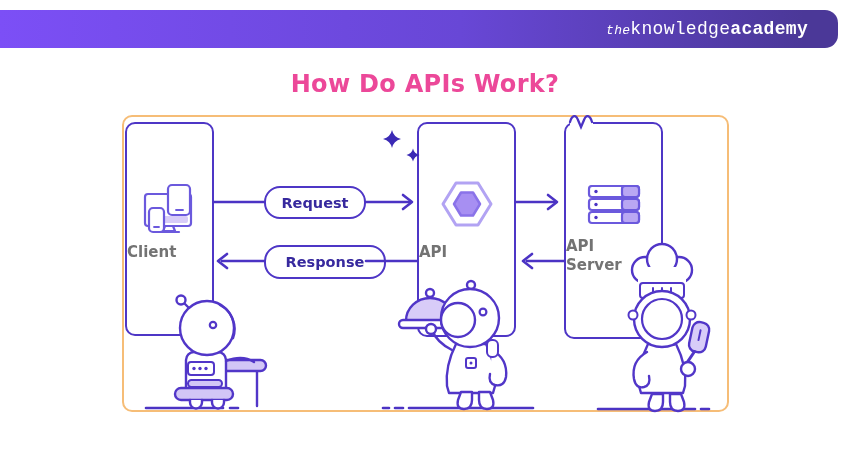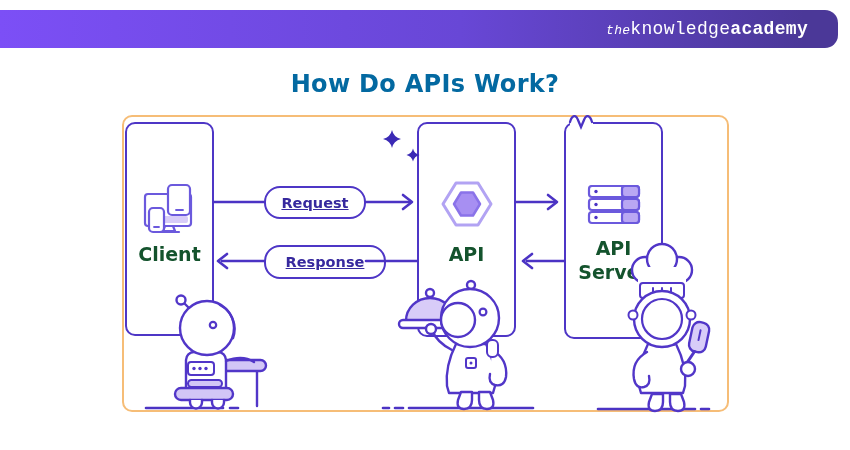--- a/index.html
+++ b/index.html
@@ -14,49 +14,49 @@
     background:linear-gradient(90deg,#7c4ff6 0%,#6847d6 55%,#4b3898 96%);
     display:flex; align-items:center; justify-content:flex-end;
     padding-right:30px; box-sizing:border-box;
   }
   .logo { color:#ffffff; font-family:Liberation Mono, monospace; font-size:18px; letter-spacing:.3px; white-space:nowrap; }
   .logo .the { font-style:italic; font-size:13px; }
   .logo .academy { font-weight:bold; }
   
   .page-title {
     position:absolute; top:70px; left:0; width:100%; margin:0;
-    text-align:center; font-size:24px; font-weight:800; color:#0369a1; letter-spacing:.3px;
+    text-align:center; font-size:24px; font-weight:800; color:#ec4899; letter-spacing:.3px;
   }
   
   .frame {
     position:absolute; left:122px; top:115px; width:607px; height:297px;
     border:2px solid #f6bd77; border-radius:10px; box-sizing:border-box; background:#ffffff;
   }
   .node {
     position:absolute; background:#ffffff; border:2.5px solid #4e36c6;
     border-radius:10px; box-sizing:border-box;
   }
   .node-client { left:125px; top:122px; width:89px;  height:214px; }
   .node-api    { left:417px; top:122px; width:99px;  height:215px; }
   .node-server { left:564px; top:122px; width:99px;  height:217px; }
   .node-icon { position:absolute; left:50%; transform:translateX(-50%); }
   .icon-client { top:58px; }
   .icon-api    { top:57px; }
   .icon-server { top:61px; }
   .node-label {
-    position:absolute; left:0; width:100%; text-align:center;
-    font-size:19px; font-weight:800; color:#14532d; line-height:1.25;
+    position:absolute; left:0; width:100%; 
+    font-size:15px; font-weight:800; color:#737373; line-height:1.25;
   }
   .label-client { top:119px; }
   .label-api    { top:119px; }
   .label-server { top:113px; }
   .pill {
     position:absolute; background:#ffffff; border:2.5px solid #4e36c6; border-radius:16px;
     display:flex; align-items:center; justify-content:center;
-    font-size:14.5px; font-weight:800; color:#37299e; box-sizing:border-box;text-decoration:underline;
+    font-size:14.5px; font-weight:800; color:#37299e; box-sizing:border-box;
   }
   .pill-request  { left:264px; top:186px; width:102px; height:33px; }
   .pill-response { left:264px; top:245px; width:122px; height:34px; }
   .overlay { position:absolute; left:0; top:0; width:850px; height:450px; pointer-events:none; }
 </style>
 </head>
 <body>
 
 <div class="header-bar">
   <div class="logo">

